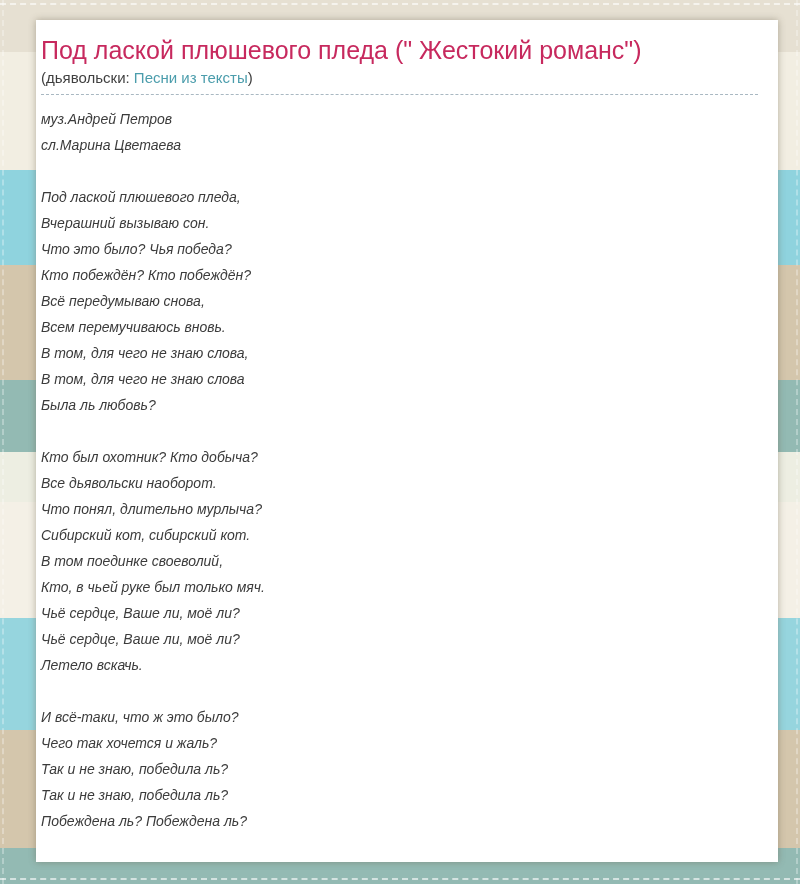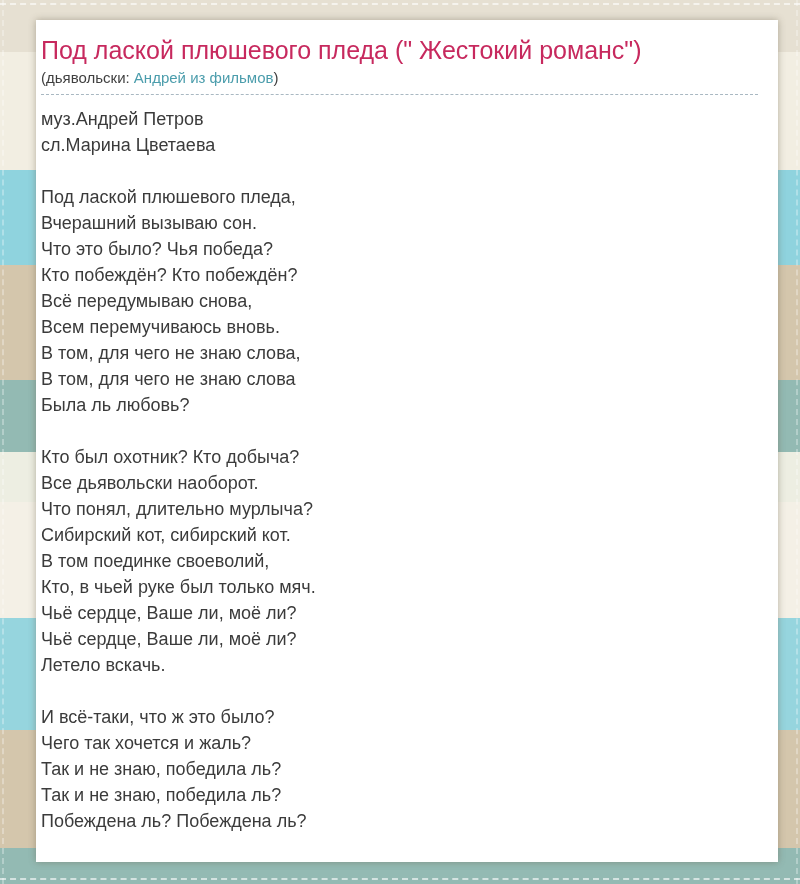--- a/index.html
+++ b/index.html
@@ -50,24 +50,25 @@
     text-decoration:none;
     cursor:pointer;
   }
   .dotted-separator{
     margin:8px 20px 0 5px;
     border-bottom:1px dashed var(--separator-color);
     height:0;
   }
   .lyrics{
     margin:11px 6px 0 5px;
-    font-size:18px;
+    font-size:14px;
     line-height:26px;
     color:var(--text-color);
     white-space:pre-line;
+    font-style:italic;
   }
   .site-logo{
     position:absolute;
     right:15px;bottom:2px;
     text-align:right;
     line-height:1;
     cursor:pointer;
   }
   .logo-row{white-space:nowrap;}
   .logo-main{
@@ -93,21 +94,21 @@
 <body style="background: linear-gradient(rgb(230, 224, 210) 0px, rgb(230, 224, 210) 52px, rgb(242, 238, 226) 52px, rgb(242, 238, 226) 170px, rgb(143, 211, 222) 170px, rgb(143, 211, 222) 265px, rgb(212, 198, 172) 265px, rgb(212, 198, 172) 380px, rgb(147, 186, 179) 380px, rgb(147, 186, 179) 452px, rgb(237, 238, 226) 452px, rgb(237, 238, 226) 502px, rgb(244, 240, 230) 502px, rgb(244, 240, 230) 618px, rgb(150, 213, 222) 618px, rgb(150, 213, 222) 730px, rgb(212, 198, 172) 730px, rgb(212, 198, 172) 848px, rgb(147, 186, 179) 848px, rgb(147, 186, 179) 884px);">
 
 <div class="stitch top"></div>
 <div class="stitch-v left"></div>
 <div class="stitch-v right"></div>
 
 <div class="content-box">
 
   <h1 class="page-title">Под лаской плюшевого пледа (" Жестокий романс")</h1>
 
-  <div class="performer-line"><span>(дьявольски:</span> <a>Андрей из фильмов</a><span>)</span></div>
+  <div class="performer-line"><span>(дьявольски:</span> <a>Песни из тексты</a><span>)</span></div>
 
   <div class="dotted-separator"></div>
 
   <div class="lyrics">муз.Андрей Петров
 сл.Марина Цветаева
 
 Под лаской плюшевого пледа,
 Вчерашний вызываю сон.
 Что это было? Чья победа?
 Кто побеждён? Кто побеждён?

